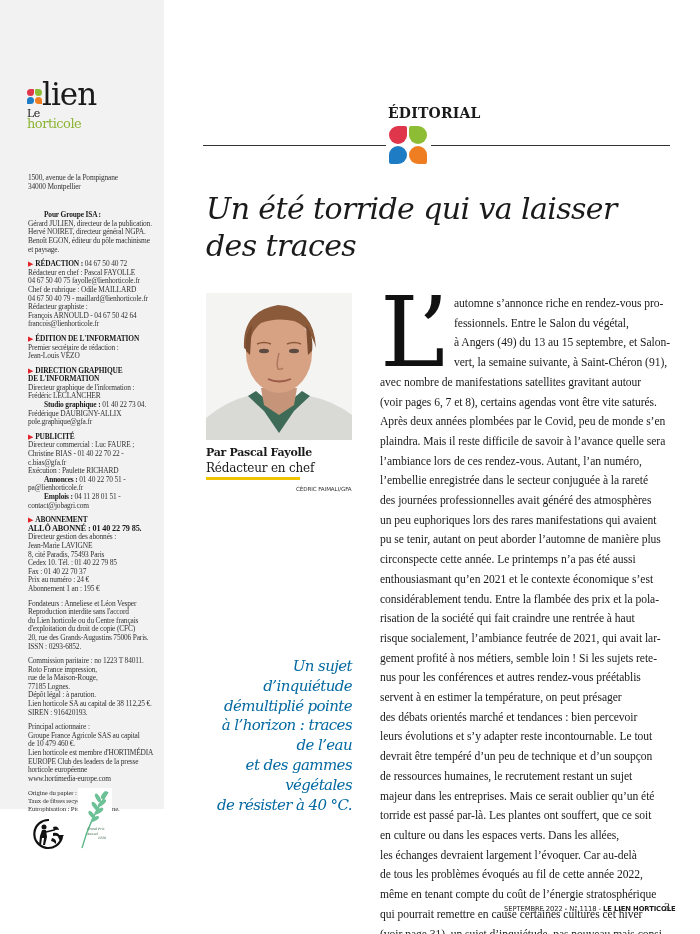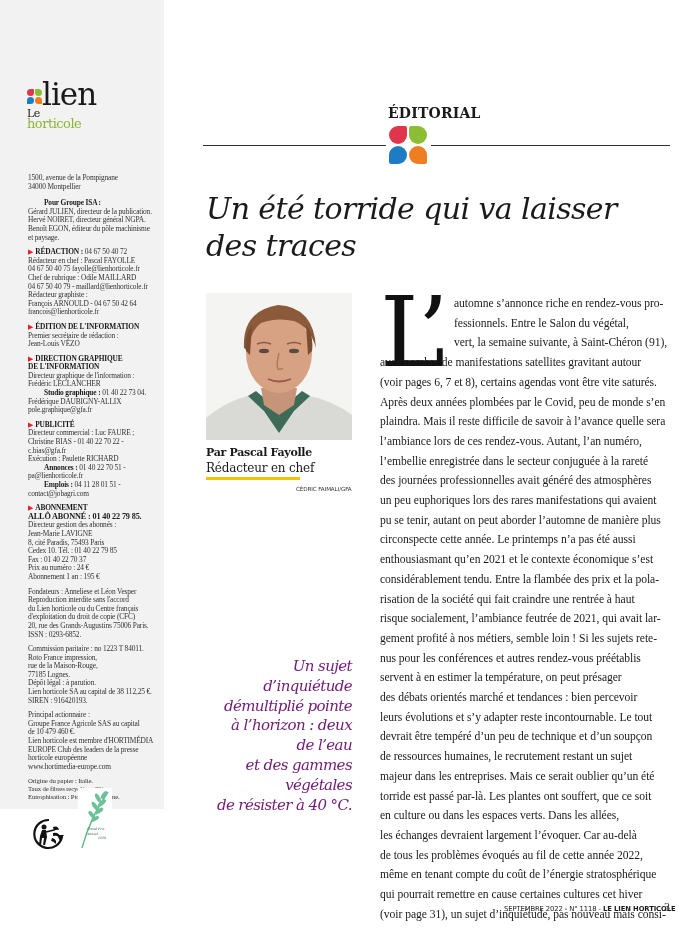--- a/index.html
+++ b/index.html
@@ -40,21 +40,21 @@
   .flower { position: absolute; left: 388px; top: 125px; width: 40px; height: 40px; }
 
   .headline { position: absolute; left: 206px; top: 190px; width: 420px; font-family: "DejaVu Serif", serif; font-style: italic; font-size: 30px; line-height: 37px; color: #1a1a1a; letter-spacing: -0.6px; }
 
   .photo { position: absolute; left: 206px; top: 293px; width: 146px; height: 147px; background: #f5f5f3; overflow: hidden; }
   .author-name { position: absolute; left: 206px; top: 446px; font-family: "DejaVu Serif", serif; font-weight: bold; font-size: 11px; color: #1a1a1a; letter-spacing: -0.3px; }
   .author-role { position: absolute; left: 206px; top: 461px; font-family: "DejaVu Serif", serif; font-size: 12px; color: #1a1a1a; letter-spacing: -0.2px; }
   .author-underline { position: absolute; left: 206px; top: 477px; width: 94px; height: 3px; background: #f1c400; }
   .credit { position: absolute; left: 296px; top: 486px; font-family: "DejaVu Sans", sans-serif; font-size: 5.6px; color: #333; letter-spacing: -0.1px; }
 
-  .pullquote { position: absolute; left: 200px; top: 657px; width: 152px; text-align: right; font-family: "DejaVu Serif", serif; font-style: italic; font-size: 15px; line-height: 19.8px; color: #701a75; letter-spacing: -0.6px; }
+  .pullquote { position: absolute; left: 200px; top: 657px; width: 152px; text-align: right; font-family: "DejaVu Serif", serif; font-style: italic; font-size: 15px; line-height: 19.8px; color: #0369a1; letter-spacing: -0.6px; }
 
   .body { position: absolute; left: 380px; top: 294px; width: 292px; font-family: "Liberation Serif", serif; font-size: 11.6px; line-height: 19.7px; color: #1a1a1a; letter-spacing: -0.05px; }
   .body .ln { display: block; white-space: nowrap; }
   .dropcap { position: absolute; left: 380px; top: 283px; font-family: "DejaVu Serif", serif; font-size: 98px; line-height: 1; color: #111; letter-spacing: -4px; }
   .body .ind { padding-left: 74px; }
 
   .footer { position: absolute; left: 504px; top: 905px; font-family: "DejaVu Sans", sans-serif; font-size: 6.8px; color: #1a1a1a; letter-spacing: -0.1px; white-space: nowrap; }
   .footer .b { font-weight: bold; }
   .pageno { position: absolute; left: 664px; top: 900px; font-family: "Liberation Serif", serif; font-size: 12px; color: #333; }
 </style>
@@ -68,21 +68,21 @@
       <div class="petal" style="left:8px;top:0;background:#8dbd35;border-radius:1px 4px 4px 4px;"></div>
       <div class="petal" style="left:0;top:8px;background:#1d7cc3;border-radius:4px 4px 4px 1px;"></div>
       <div class="petal" style="left:8px;top:8px;background:#ef7d22;border-radius:4px 4px 1px 4px;"></div>
     </div>
     <span class="le">Le</span>
     <span class="lien">lien</span>
     <span class="horti">horticole</span>
   </div>
 
   <div class="masthead">
-    <div class="blk" style="margin-bottom:8px;">
+    <div class="blk" style="margin-bottom:20px;">
       <span class="ln">1500, avenue de la Pompignane</span>
       <span class="ln">34000 Montpellier</span>
     </div>
 
     <div class="blk">
       <span class="ln b">Pour Groupe ISA :</span>
       <span class="ln">Gérard JULIEN, directeur de la publication.</span>
       <span class="ln">Hervé NOIRET, directeur général NGPA.</span>
       <span class="ln">Benoît EGON, éditeur du pôle machinisme</span>
       <span class="ln">et paysage.</span>
@@ -236,31 +236,32 @@
 </div>
 <div class="author-name">Par Pascal Fayolle</div>
 <div class="author-role">Rédacteur en chef</div>
 <div class="author-underline"></div>
 <div class="credit">CÉDRIC FAIMALI/GFA</div>
 
 <div class="pullquote">
   <span style="display:block">Un sujet</span>
   <span style="display:block">d’inquiétude</span>
   <span style="display:block">démultiplié pointe</span>
-  <span style="display:block">à l’horizon : deux</span>
+  <span style="display:block">à l’horizon : traces</span>
   <span style="display:block">de l’eau</span>
   <span style="display:block">et des gammes</span>
   <span style="display:block">végétales</span>
   <span style="display:block">de résister à 40 °C.</span>
 </div>
 
 <div class="dropcap">L’</div>
 <div class="body">
   <span class="ln ind">automne s’annonce riche en rendez-vous pro-</span>
   <span class="ln ind">fessionnels. Entre le Salon du végétal,</span>
+  <span class="ln ind">à Angers (49) du 13 au 15 septembre, et Salon-</span>
   <span class="ln ind">vert, la semaine suivante, à Saint-Chéron (91),</span>
   <span class="ln">avec nombre de manifestations satellites gravitant autour</span>
   <span class="ln">(voir pages 6, 7 et 8), certains agendas vont être vite saturés.</span>
   <span class="ln">Après deux années plombées par le Covid, peu de monde s’en</span>
   <span class="ln">plaindra. Mais il reste difficile de savoir à l’avance quelle sera</span>
   <span class="ln">l’ambiance lors de ces rendez-vous. Autant, l’an numéro,</span>
   <span class="ln">l’embellie enregistrée dans le secteur conjuguée à la rareté</span>
   <span class="ln">des journées professionnelles avait généré des atmosphères</span>
   <span class="ln">un peu euphoriques lors des rares manifestations qui avaient</span>
   <span class="ln">pu se tenir, autant on peut aborder l’automne de manière plus</span>

